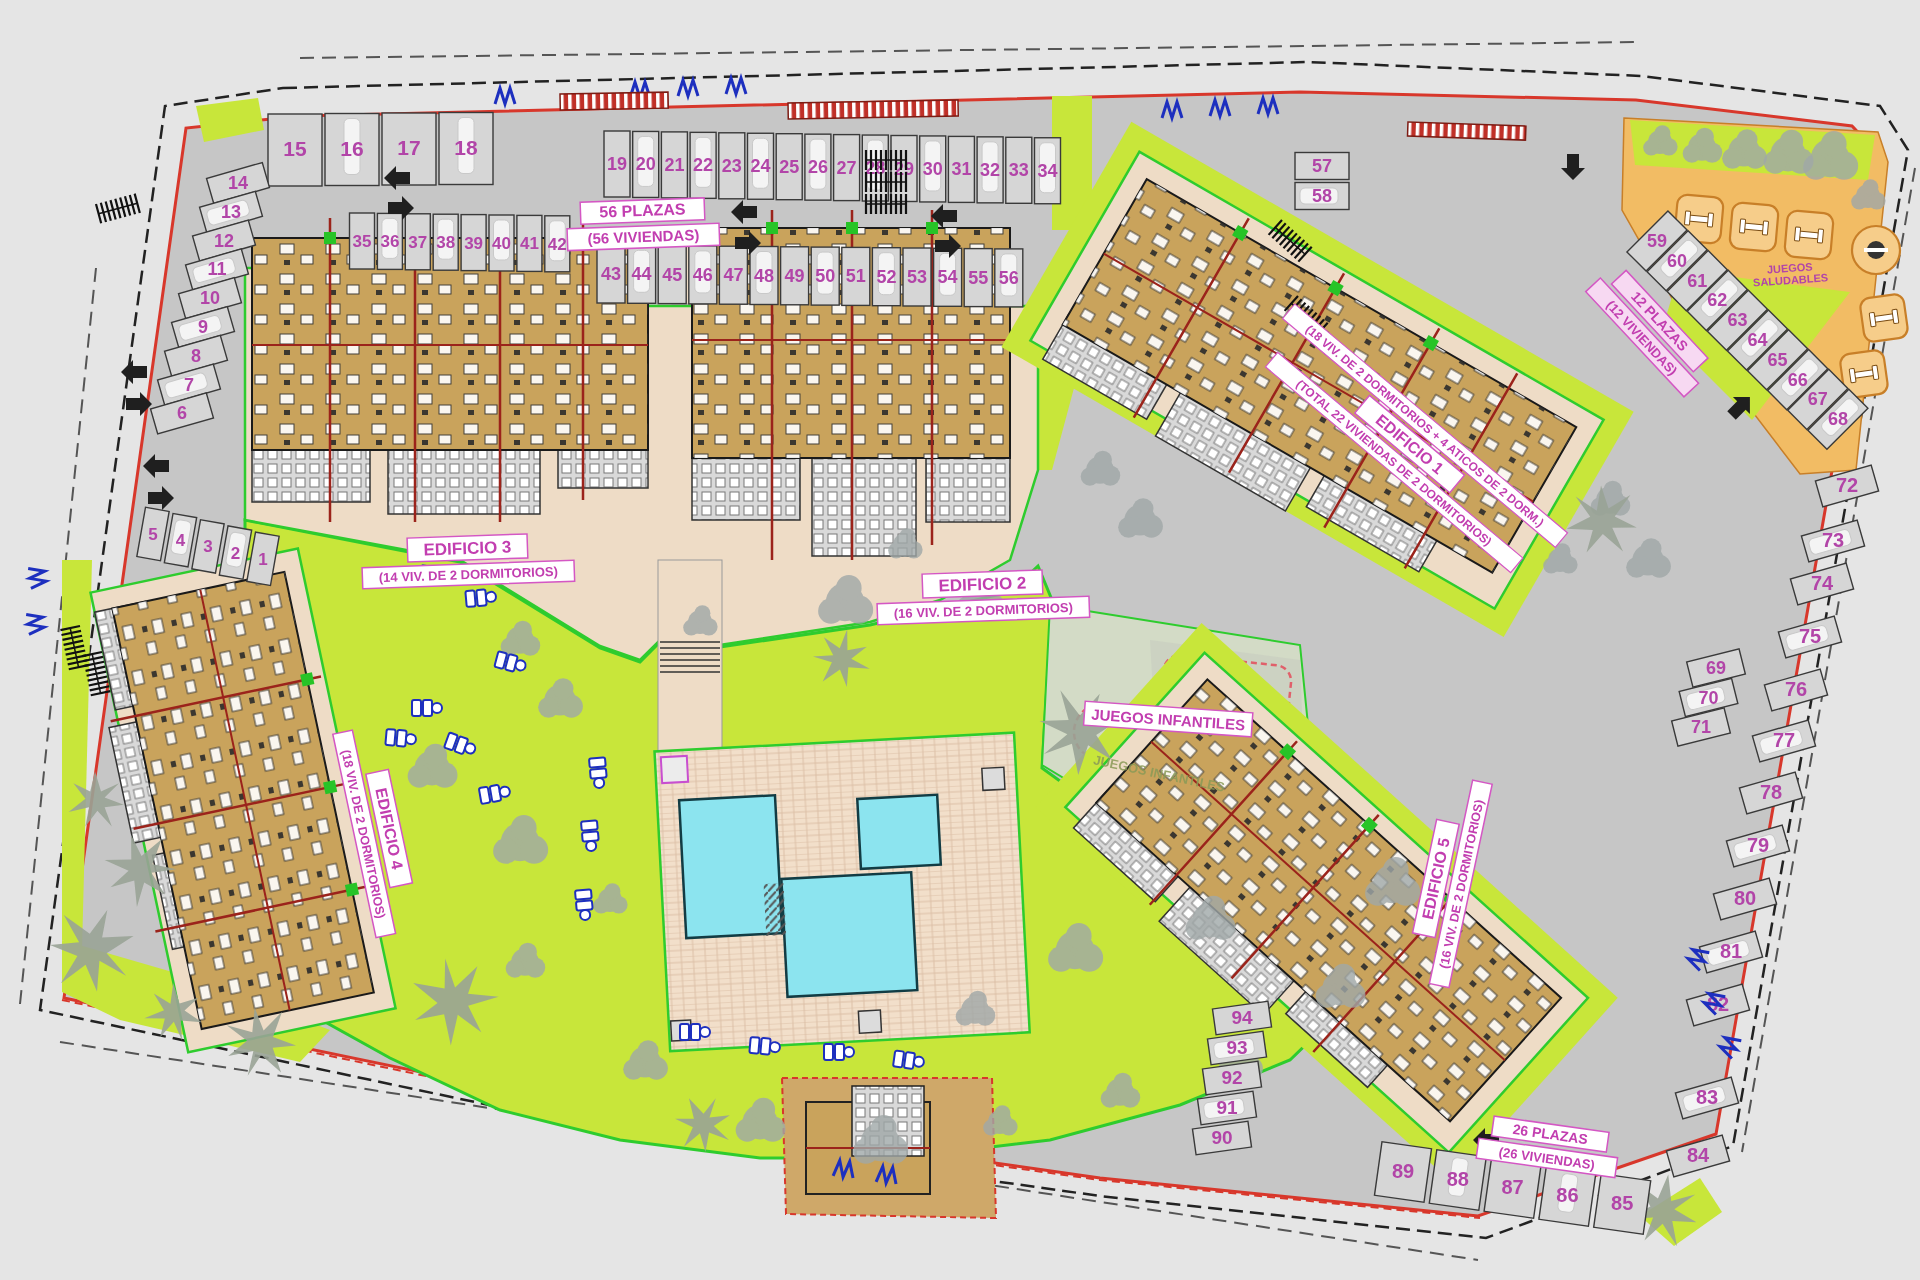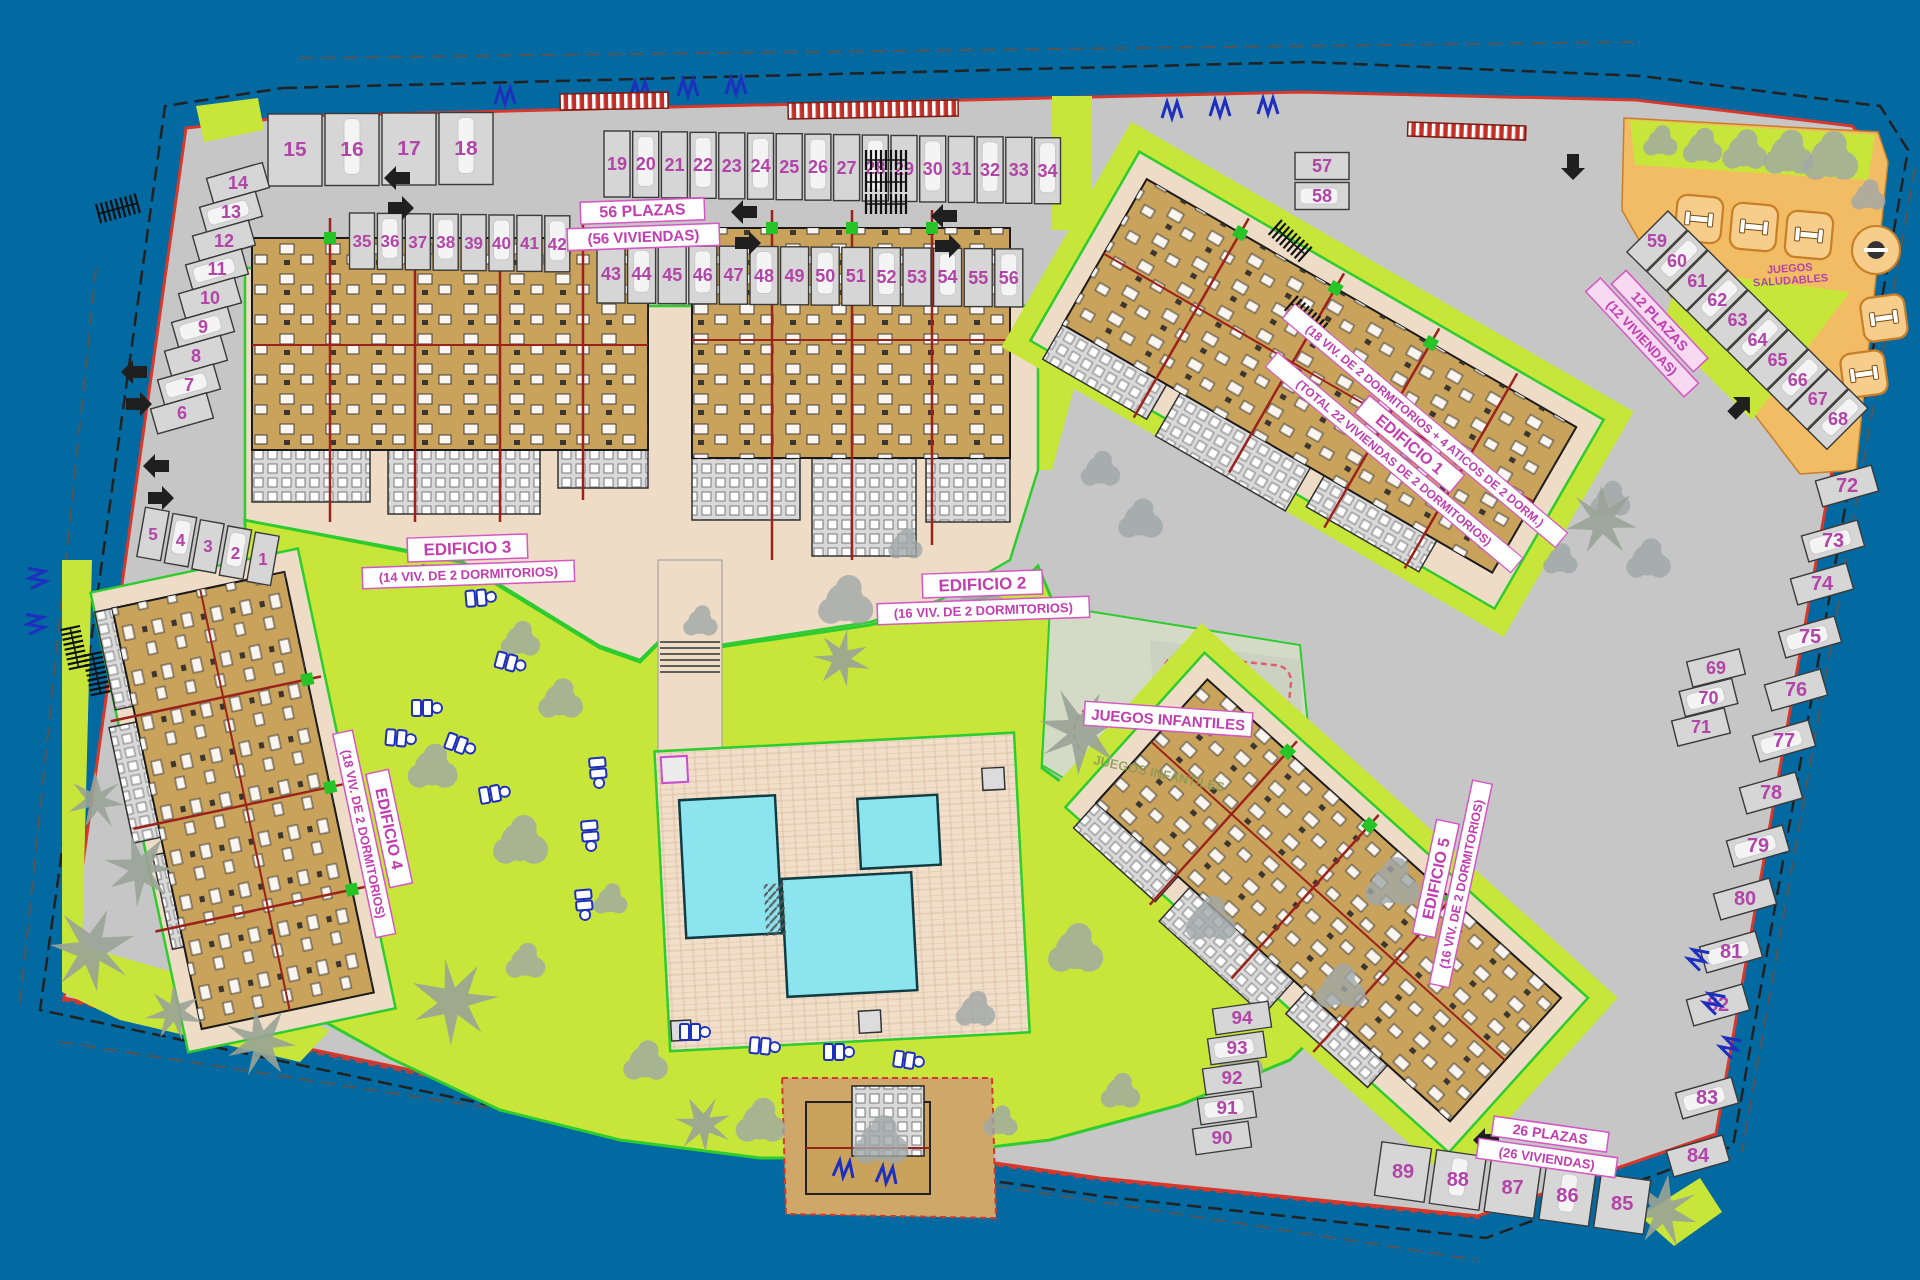--- a/index.html
+++ b/index.html
@@ -1,16 +1,16 @@
 <!DOCTYPE html>
 <html><head>
 <meta charset="utf-8">
 <style>
   html,body{margin:0;padding:0;background:#ffffff;font-family:"Liberation Sans",sans-serif;}
-  #stage{position:relative;width:1920px;height:1280px;background:#0369a1;overflow:hidden;}
+  #stage{position:relative;width:1920px;height:1280px;background:#e5e5e5;overflow:hidden;}
   svg{display:block}
   text{font-family:"Liberation Sans",sans-serif;}
 </style>
 </head>
 <body>
 
 <div id="stage">
 <svg id="plan" viewBox="0 0 1920 1280" width="1920" height="1280">
 <defs>
   <pattern id="units" width="46" height="30" patternUnits="userSpaceOnUse">

